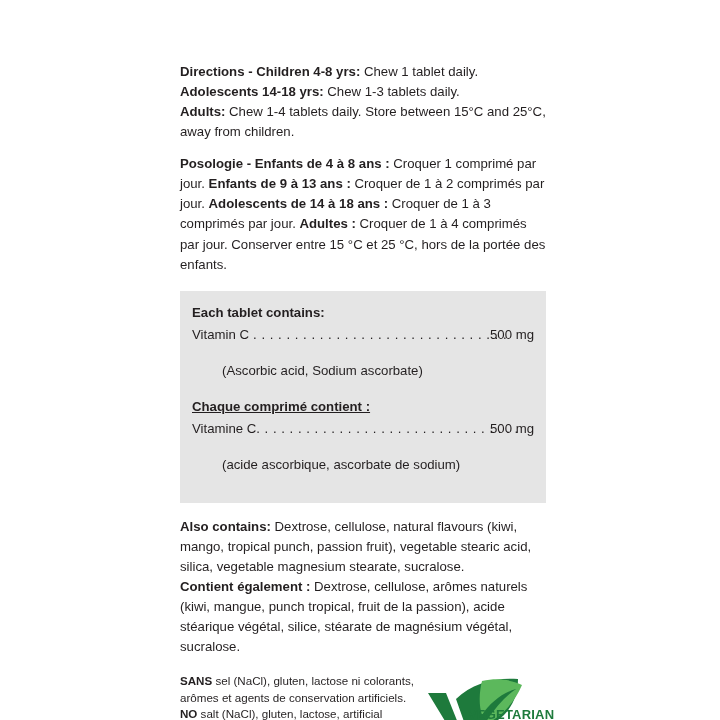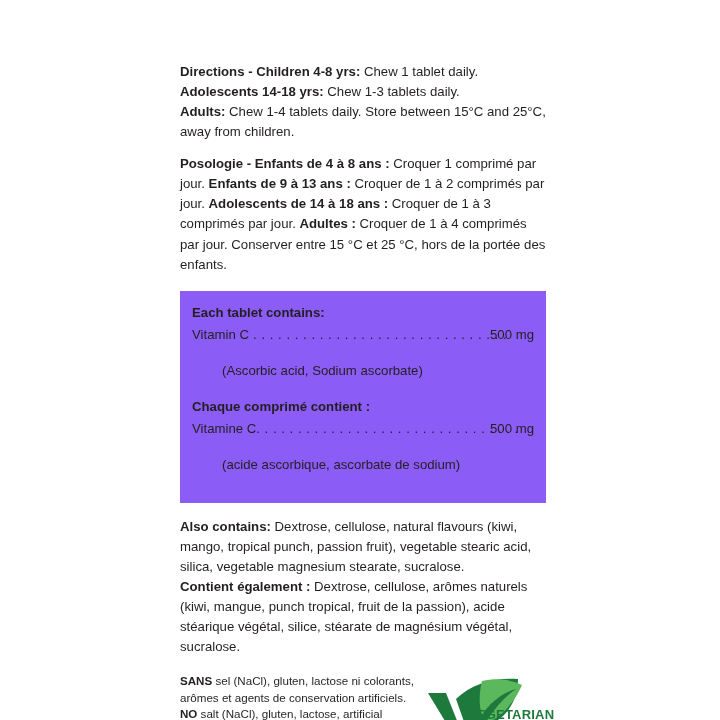--- a/index.html
+++ b/index.html
@@ -40,37 +40,38 @@
     margin-bottom: 0;
   }
   .directions .line {
     margin: 0;
   }
   .posologie {
     margin-top: 12px;
   }
   .panel {
     margin-top: 16px;
-    background: #8b5cf6;
+    background: #e5e5e5;
     padding: 12px 12px 12px 12px;
     box-sizing: border-box;
     width: 366px;
   }
   .panel .row {
     margin: 0;
     white-space: nowrap;
     overflow: hidden;
   }
   .panel .heading {
     font-weight: bold;
     margin: 0 0 2px 0;
   }
   .panel .heading2 {
     font-weight: bold;
     margin: 10px 0 2px 0;
+    text-decoration: underline;
   }
   .panel .sub {
     margin: 16px;
     padding-left: 14px;
   }
   .dots {
     letter-spacing: 0.5px;
   }
   .amount {
     float: right;

